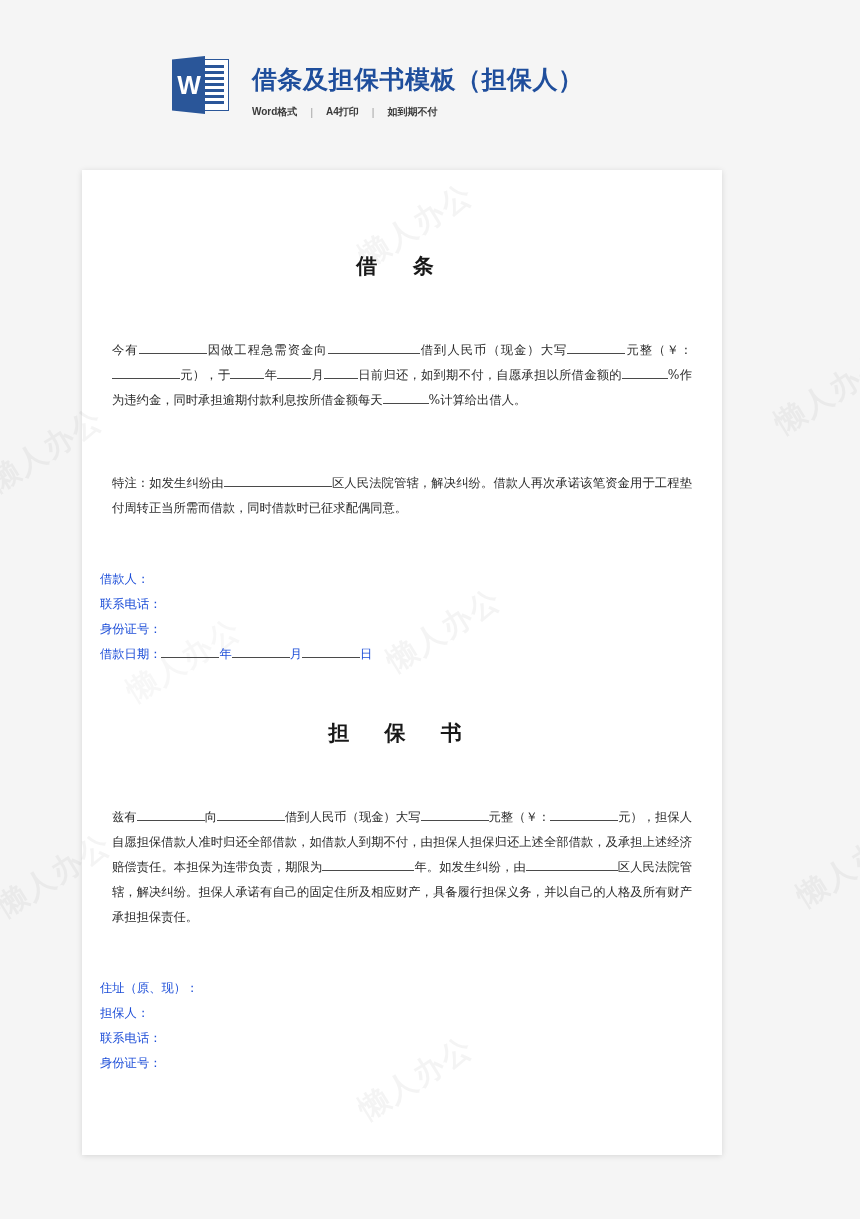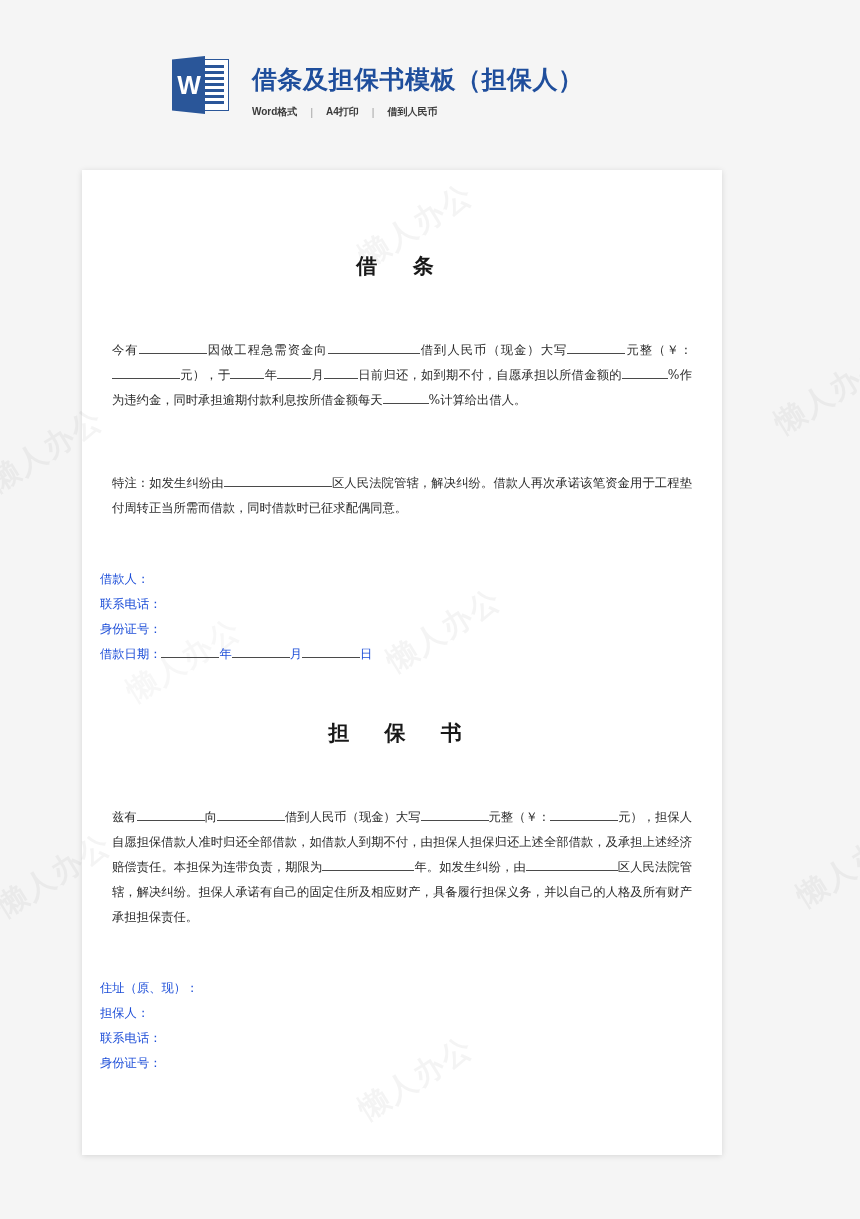--- a/index.html
+++ b/index.html
@@ -196,21 +196,21 @@
     <div class="wi-flap"></div>
     <div class="wi-w">W</div>
   </div>
   <div class="header-text">
     <div class="doc-title">借条及担保书模板（担保人）</div>
     <div class="doc-subtitle">
       <span>Word格式</span>
       <span class="sep">|</span>
       <span>A4打印</span>
       <span class="sep">|</span>
-      <span>借到人民币</span>
+      <span>如到期不付</span>
     </div>
   </div>
 </div>
 
 <div class="paper">
   <div class="paper-inner">
 
     <div style="height:82px"></div>
 
     <div class="content">

